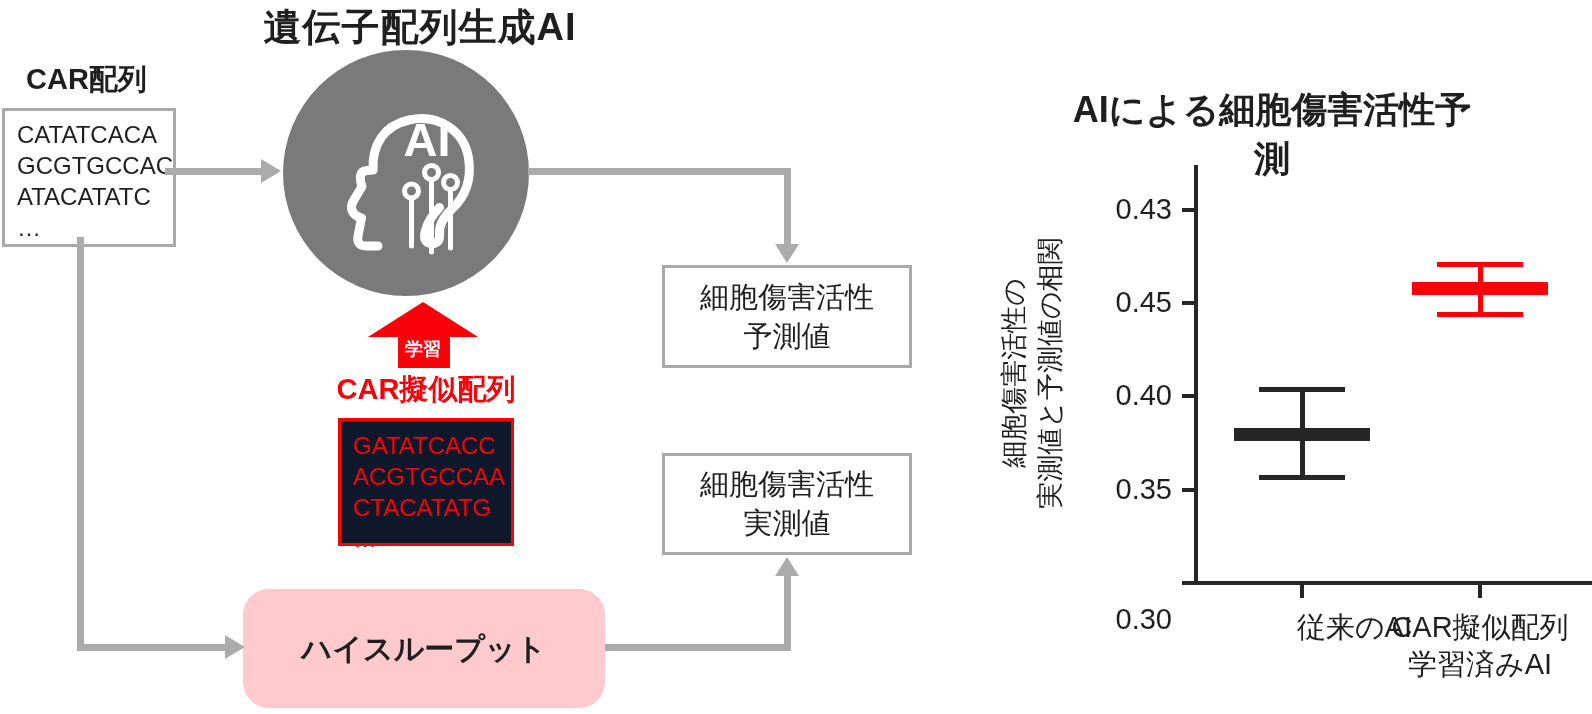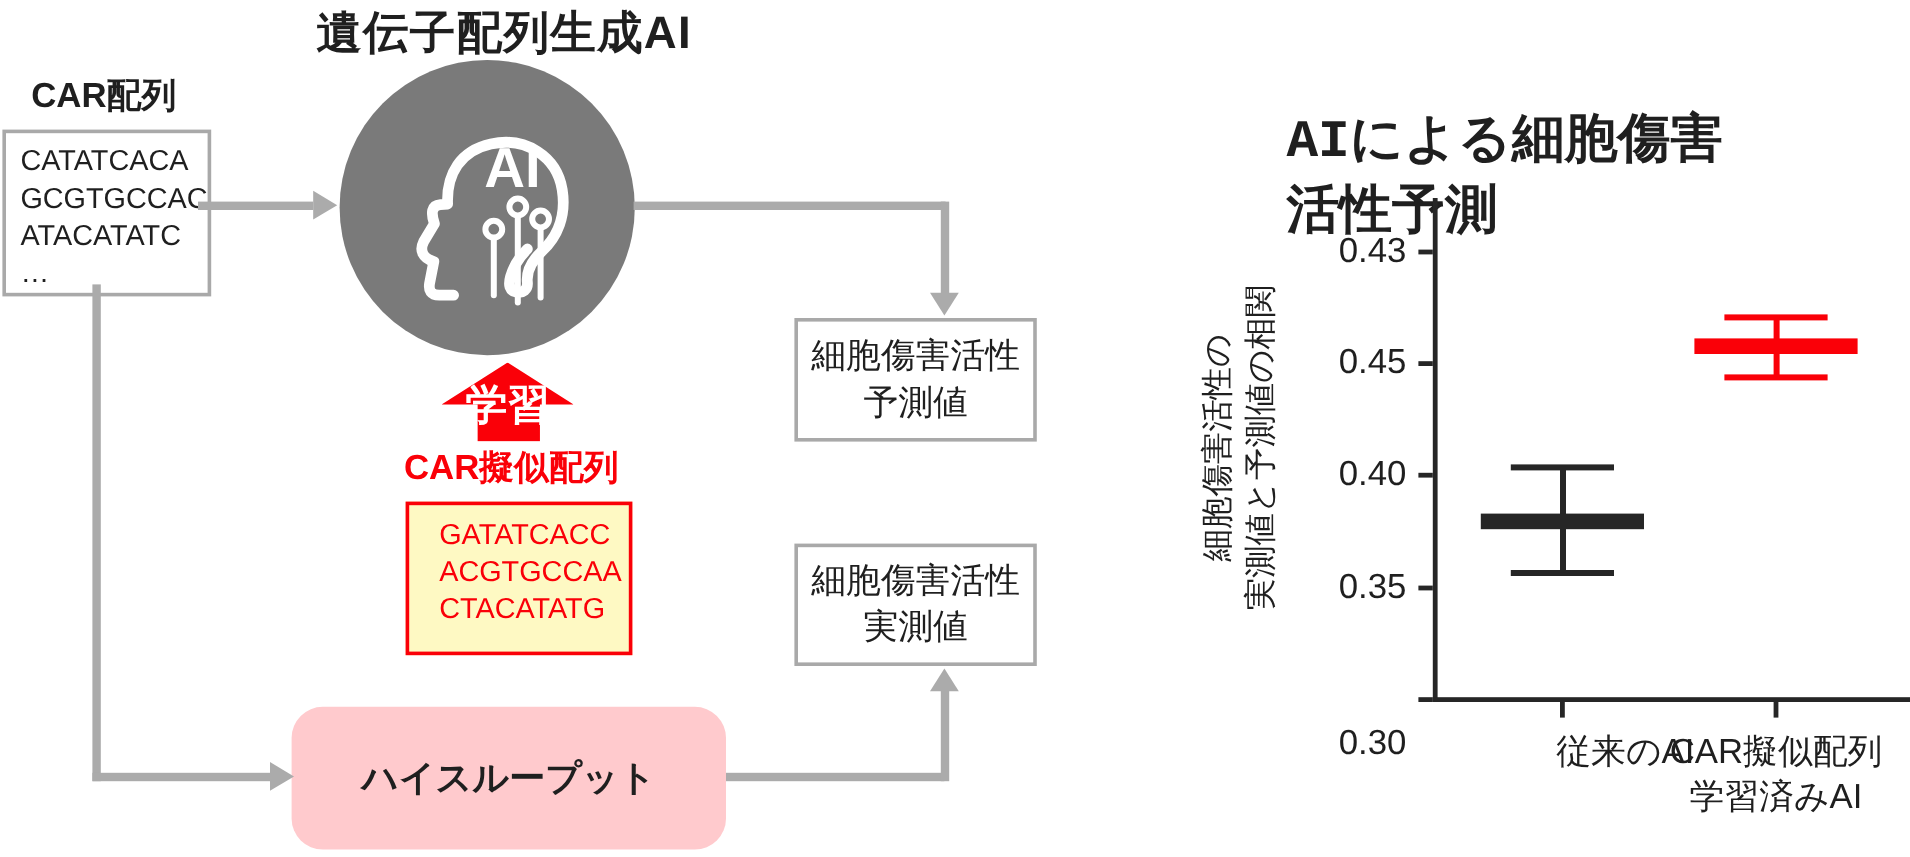--- a/index.html
+++ b/index.html
@@ -19,38 +19,38 @@
   .shaft-h{position:absolute;height:7px;background:#ababab;}
   .shaft-v{position:absolute;width:7px;background:#ababab;}
   .head-right{position:absolute;width:0;height:0;border-top:12px solid transparent;
     border-bottom:12px solid transparent;border-left:20px solid #ababab;}
   .head-down{position:absolute;width:0;height:0;border-left:12px solid transparent;
     border-right:12px solid transparent;border-top:19px solid #ababab;}
   .head-up{position:absolute;width:0;height:0;border-left:12px solid transparent;
     border-right:12px solid transparent;border-bottom:19px solid #ababab;}
   .ai-circle{position:absolute;left:283px;top:50px;width:246px;height:246px;border-radius:50%;
     background:#7a7a7a;}
-  .gbox{position:absolute;left:662px;width:202px;border:3px solid #a9a9a9;background:#fff;
+  .gbox{position:absolute;left:662px;width:250px;border:3px solid #a9a9a9;background:#fff;
     display:flex;flex-direction:column;align-items:center;justify-content:center;
     font-size:29px;line-height:39px;text-align:center;box-sizing:border-box;}
   .red-arrow{position:absolute;left:368px;top:302px;width:110px;height:66px;}
   .red-arrow-shape{position:absolute;inset:0;background:#fa0008;
     clip-path:polygon(50% 0%,100% 53%,74.5% 53%,74.5% 100%,27.3% 100%,27.3% 53%,0% 53%);}
   .red-arrow-label{position:absolute;left:0;right:0;bottom:7px;text-align:center;
-    color:#ffffff;font-size:35px;font-weight:700;}
+    color:#ffffff;font-size:18px;font-weight:700;}
   .pseudo-label{position:absolute;left:326px;top:370px;width:200px;text-align:center;
     color:#fa0008;font-size:29px;font-weight:700;}
   .pseudo-box{position:absolute;left:338px;top:418px;width:158px;height:113px;
-    border:3px solid #fa0008;background:#fef9c3;padding:9px 0 0 25px;box-sizing:content-box;}
+    border:3px solid #fa0008;background:#0f172a;padding:9px 0 0 12px;box-sizing:content-box;}
   .pink-box{position:absolute;left:243px;top:589px;width:362px;height:119px;border-radius:26px;
     background:#ffcacd;display:flex;flex-direction:column;align-items:center;justify-content:center;
     font-size:30px;font-weight:700;line-height:42px;text-align:center;}
   
-  .ch-title{position:absolute;left:1072px;top:86px;width:400px;text-align:left;
-    font-size:44px;font-weight:700;font-family:Liberation Mono, monospace;}
+  .ch-title{position:absolute;left:1072px;top:86px;width:400px;text-align:center;
+    font-size:36px;font-weight:700;}
   .ylabel{position:absolute;left:872px;top:337px;width:320px;height:72px;
     transform:rotate(-90deg);transform-origin:center;text-align:center;
     font-size:27px;line-height:36px;white-space:pre-line;}
   .tick-label-y{position:absolute;width:72px;text-align:right;font-size:29px;}
   .tick-label-x{position:absolute;width:220px;text-align:center;font-size:29px;
     line-height:37px;white-space:pre-line;}
 </style>
 </head>
 <body>
 

